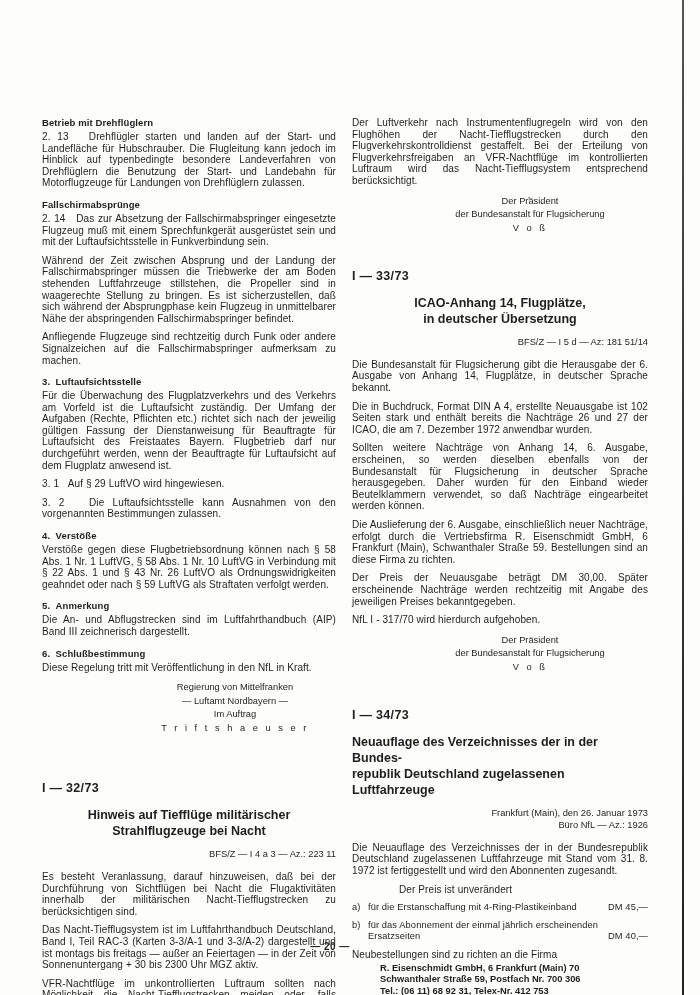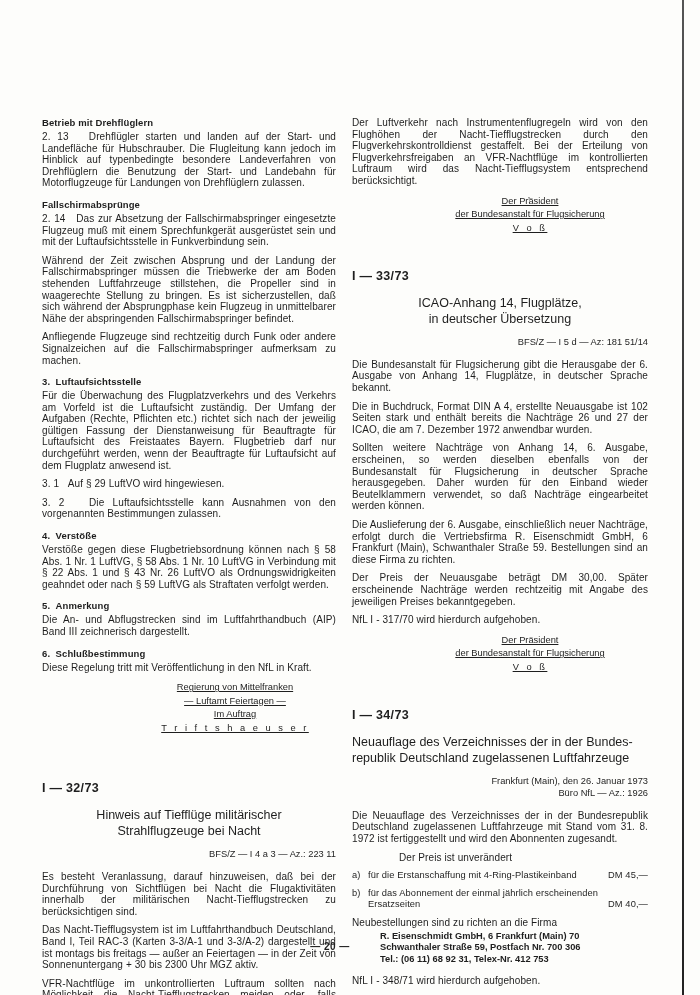--- a/index.html
+++ b/index.html
@@ -23,29 +23,29 @@
   .sec-h{
     font-size:9.5px;font-weight:bold;
     margin:10px 0 3px 0;letter-spacing:0.1px;
   }
   .notice-id{
     font-size:12.5px;font-weight:bold;letter-spacing:0.3px;
     margin:34px 0 12px 0;
   }
   .notice-id.mt-xl{margin-top:46px;}
   .notice-title{
-    font-size:12.5px;font-weight:normal;text-align:center;
+    font-size:12.5px;font-weight:bold;text-align:center;
     line-height:16px;margin:0 0 10px 0;
   }
   .notice-title.left-title{text-align:left;}
   .dateline{
     font-size:9.3px;line-height:11.8px;text-align:right;
     margin:0 0 10px 0;
   }
-  .sig{font-size:9.3px;line-height:13.5px;text-align:center;margin:8px 0 0 0;text-decoration:underline;}
+  .sig{font-size:9.3px;line-height:13.5px;text-align:center;margin:8px 0 0 0;}
   .sig-left{margin-left:92px;}
   .sig-right{margin-left:60px;}
   .sig .name{letter-spacing:2.5px;}
   .mt-sm{margin-top:12px;}
 
   .price-intro{margin-bottom:9px;padding-left:47px;}
   .price-row{display:flex;font-size:9.3px;line-height:11.6px;margin:0 0 6px 0;letter-spacing:0.1px;}
   .price-label{width:16px;flex:none;}
   .price-text{flex:1;text-align:left;}
   .price-value{white-space:nowrap;margin-left:10px;align-self:flex-end;}
@@ -85,21 +85,21 @@
     <p class="body">Verstöße gegen diese Flugbetriebsordnung können nach § 58 Abs. 1 Nr. 1 LuftVG, § 58 Abs. 1 Nr. 10 LuftVG in Verbindung mit § 22 Abs. 1 und § 43 Nr. 26 LuftVO als Ordnungswidrigkeiten geahndet oder nach § 59 LuftVG als Straftaten verfolgt werden.</p>
 
     <div class="sec-h">5.&nbsp;&nbsp;Anmerkung</div>
     <p class="body">Die An- und Abflugstrecken sind im Luftfahrthandbuch (AIP) Band III zeichnerisch dargestellt.</p>
 
     <div class="sec-h">6.&nbsp;&nbsp;Schlußbestimmung</div>
     <p class="body">Diese Regelung tritt mit Veröffentlichung in den NfL in Kraft.</p>
 
     <div class="sig sig-left">
       <div>Regierung von Mittelfranken</div>
-      <div>— Luftamt Feiertagen —</div>
+      <div>— Luftamt Nordbayern —</div>
       <div>Im Auftrag</div>
       <div class="name">T r i f t s h a e u s e r</div>
     </div>
 
     <div class="notice-id mt-xl">I — 32/73</div>
     <div class="notice-title">
       <div>Hinweis auf Tiefflüge militärischer</div>
       <div>Strahlflugzeuge bei Nacht</div>
     </div>
     <div class="dateline">

